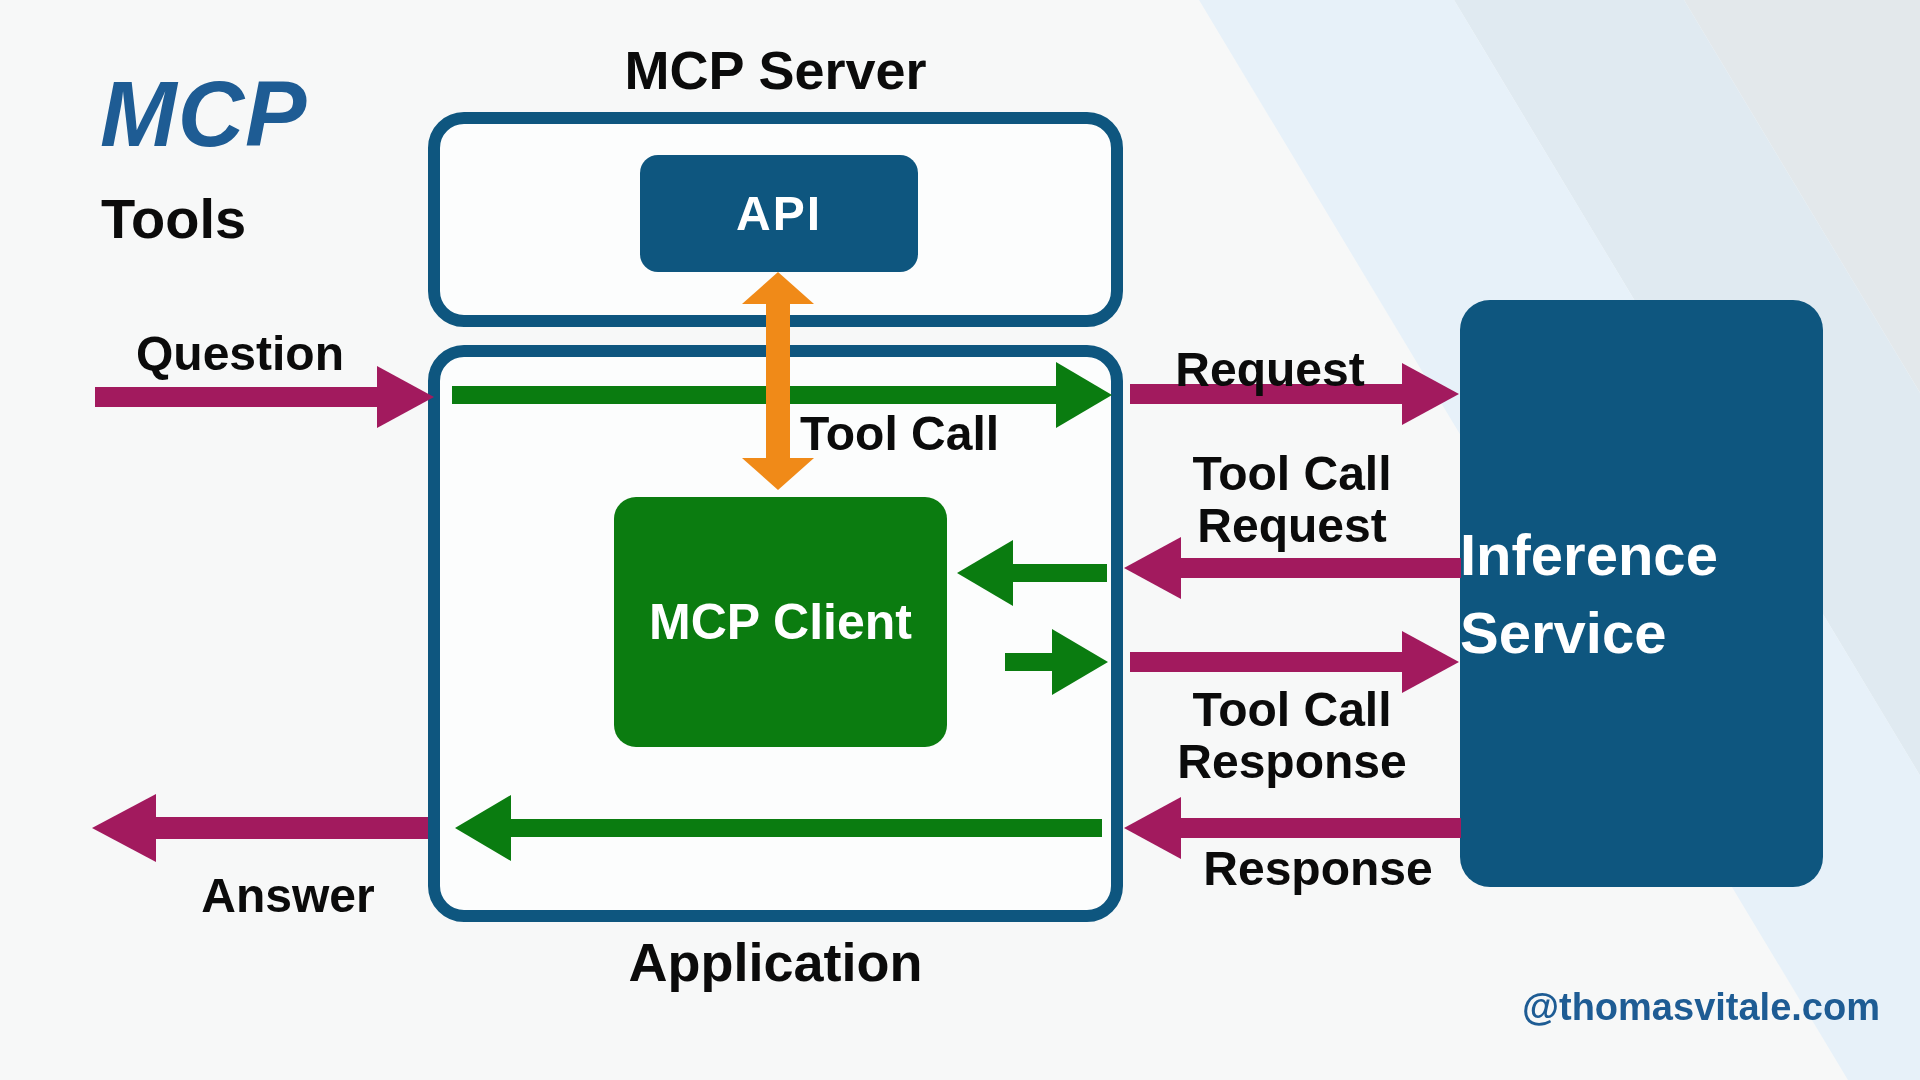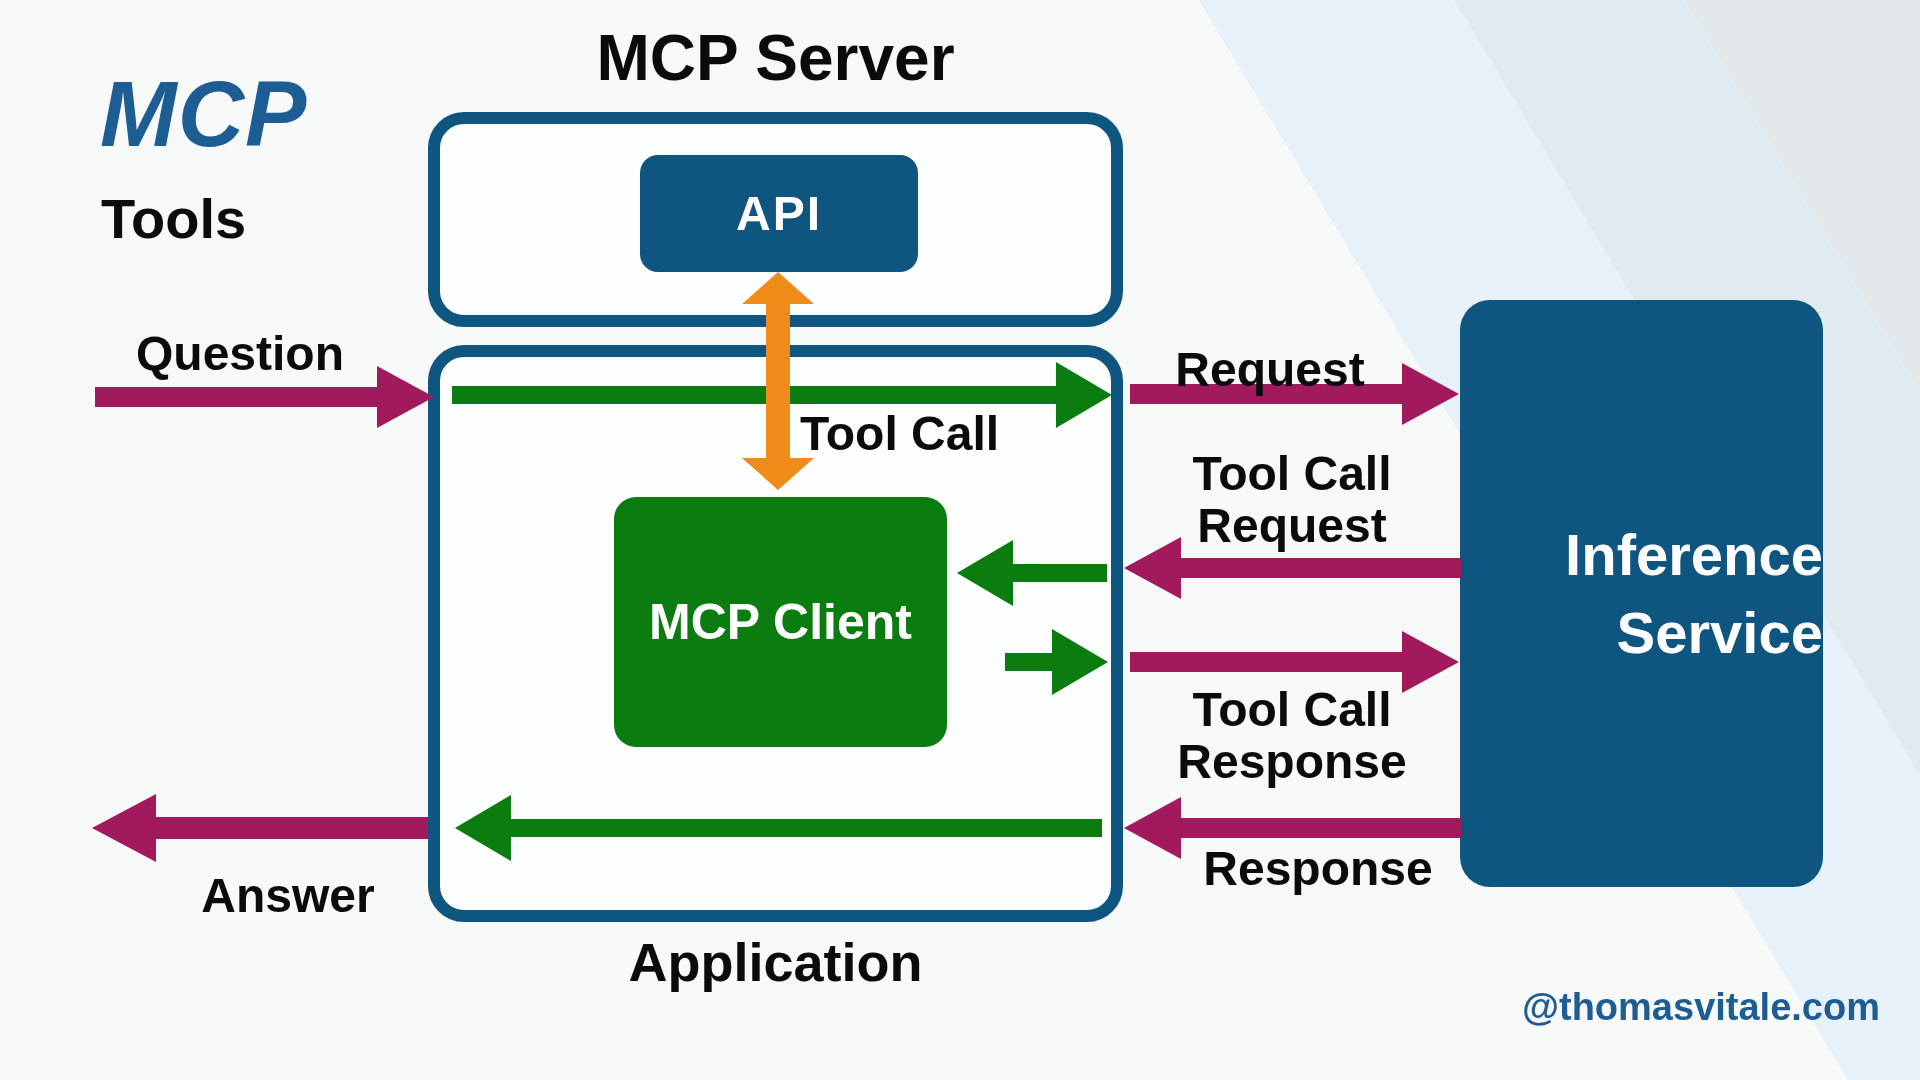--- a/index.html
+++ b/index.html
@@ -21,26 +21,26 @@
   .frame{position:absolute;border:12px solid #0e567f;border-radius:36px;background:#fcfdfd;box-sizing:border-box;}
   .server-frame{left:428px;top:112px;width:695px;height:215px;}
   .app-frame{left:428px;top:345px;width:695px;height:577px;}
   .api-box{position:absolute;left:640px;top:155px;width:278px;height:117px;background:#0e567f;
            border-radius:18px;display:flex;align-items:center;justify-content:center;
            color:#fff;font-size:48px;font-weight:700;letter-spacing:2px;}
   .client-box{position:absolute;left:614px;top:497px;width:333px;height:250px;background:#0b7c10;
            border-radius:22px;display:flex;align-items:center;justify-content:center;
            color:#fff;font-size:50px;font-weight:700;}
   .inference-box{position:absolute;left:1460px;top:300px;width:363px;height:587px;background:#0e567f;
-           border-radius:30px;display:flex;flex-direction:column;align-items:flex-end;justify-content:center;
+           border-radius:30px;display:flex;flex-direction:column;align-items:flex-start;justify-content:center;
            color:#fff;font-size:58px;font-weight:700;line-height:78px;}
 
   
   .lbl{position:absolute;color:#0b0b0b;font-weight:700;font-size:48px;text-align:center;line-height:52px;}
-  .lbl-server{left:428px;top:32px;width:695px;font-size:64px;}
+  .lbl-server{left:428px;top:44px;width:695px;font-size:54px;}
   .lbl-app{left:428px;top:936px;width:695px;font-size:54px;}
   .lbl-question{left:120px;top:328px;width:240px;}
   .lbl-request{left:1120px;top:344px;width:300px;}
   .lbl-toolcall{left:800px;top:408px;width:300px;text-align:left;}
   .lbl-tcreq{left:1142px;top:448px;width:300px;}
   .lbl-tcresp{left:1142px;top:684px;width:300px;}
   .lbl-response{left:1168px;top:843px;width:300px;}
   .lbl-answer{left:138px;top:846px;width:300px;margin-top:24px;}
 
   

